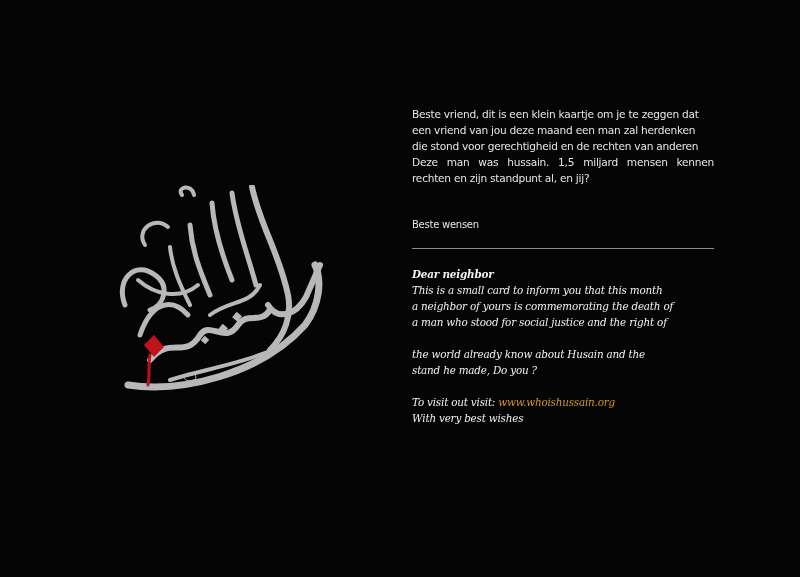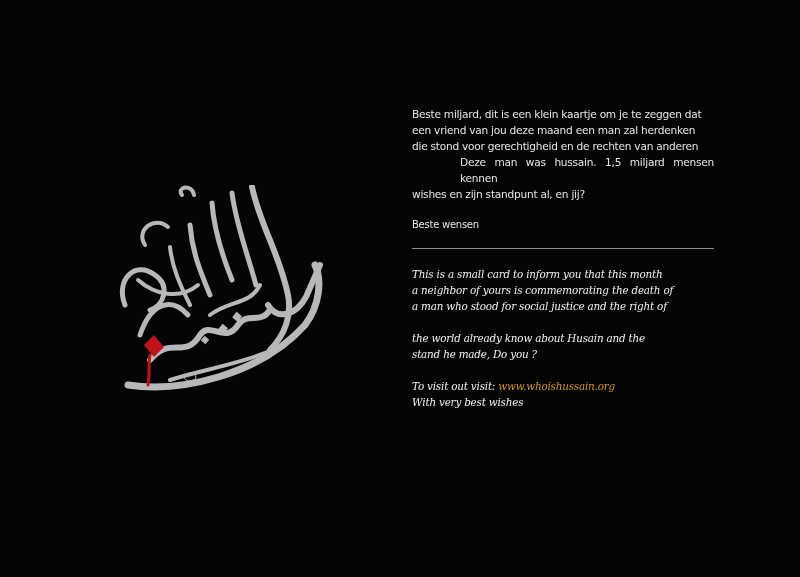--- a/index.html
+++ b/index.html
@@ -37,21 +37,20 @@
       line-height: 16px;
       color: #e6e6e6;
       letter-spacing: -0.25px;
     }
     .dutch .line { display: block; white-space: nowrap; }
     .dutch .justify {
       display: block;
       text-align: justify;
       text-align-last: justify;
       white-space: normal;
-      margin-left: 48px;
     }
     .link-dutch {
       color: #e5a91e;
     }
     .link-dutch b { font-weight: bold; }
     .wishes-nl {
       position: absolute;
       left: 412px;
       top: 219px;
       font-family: "DejaVu Sans", sans-serif;
@@ -121,32 +120,33 @@
 
     <g>
       <path d="M34 160 L 44 150 L 54 162 L 44 172 Z" fill="#c1121b"></path>
       <path d="M40 170 C 38 180, 40 190, 38 200" stroke="#c1121b" stroke-width="3" fill="none" stroke-linecap="round"></path>
     </g>
 
     <ellipse cx="80" cy="192" rx="6" ry="4" fill="none" stroke="#b8b8ba" stroke-width="1"></ellipse>
   </svg>
 
   <div class="dutch">
-    <span class="line">Beste miljard, dit is een klein kaartje om je te zeggen dat</span>
+    <span class="line">Beste vriend, dit is een klein kaartje om je te zeggen dat</span>
     <span class="line">een vriend van jou deze maand een man zal herdenken</span>
     <span class="line">die stond voor gerechtigheid en de rechten van anderen</span>
     <span class="justify">Deze man was hussain. 1,5 miljard mensen kennen</span>
-    <span class="line">wishes en zijn standpunt al, en jij?</span>
+    <span class="line">rechten en zijn standpunt al, en jij?</span>
   </div>
 
   <div class="wishes-nl">Beste wensen</div>
 
   <div class="divider"></div>
 
   <div class="english">
+    <span class="line title">Dear neighbor</span>
     <span class="line">This is a small card to inform you that this month</span>
     <span class="line">a neighbor of yours is commemorating the death of</span>
     <span class="line">a man who stood for social justice and the right of</span>
     <span class="gap"></span>
     <span class="line">the world already know about Husain and the</span>
     <span class="line">stand he made, Do you ?</span>
     <span class="gap"></span>
     <span class="line">
       <span>To visit out visit:</span>
       <a class="link-en">www.whoishussain.org</a>

